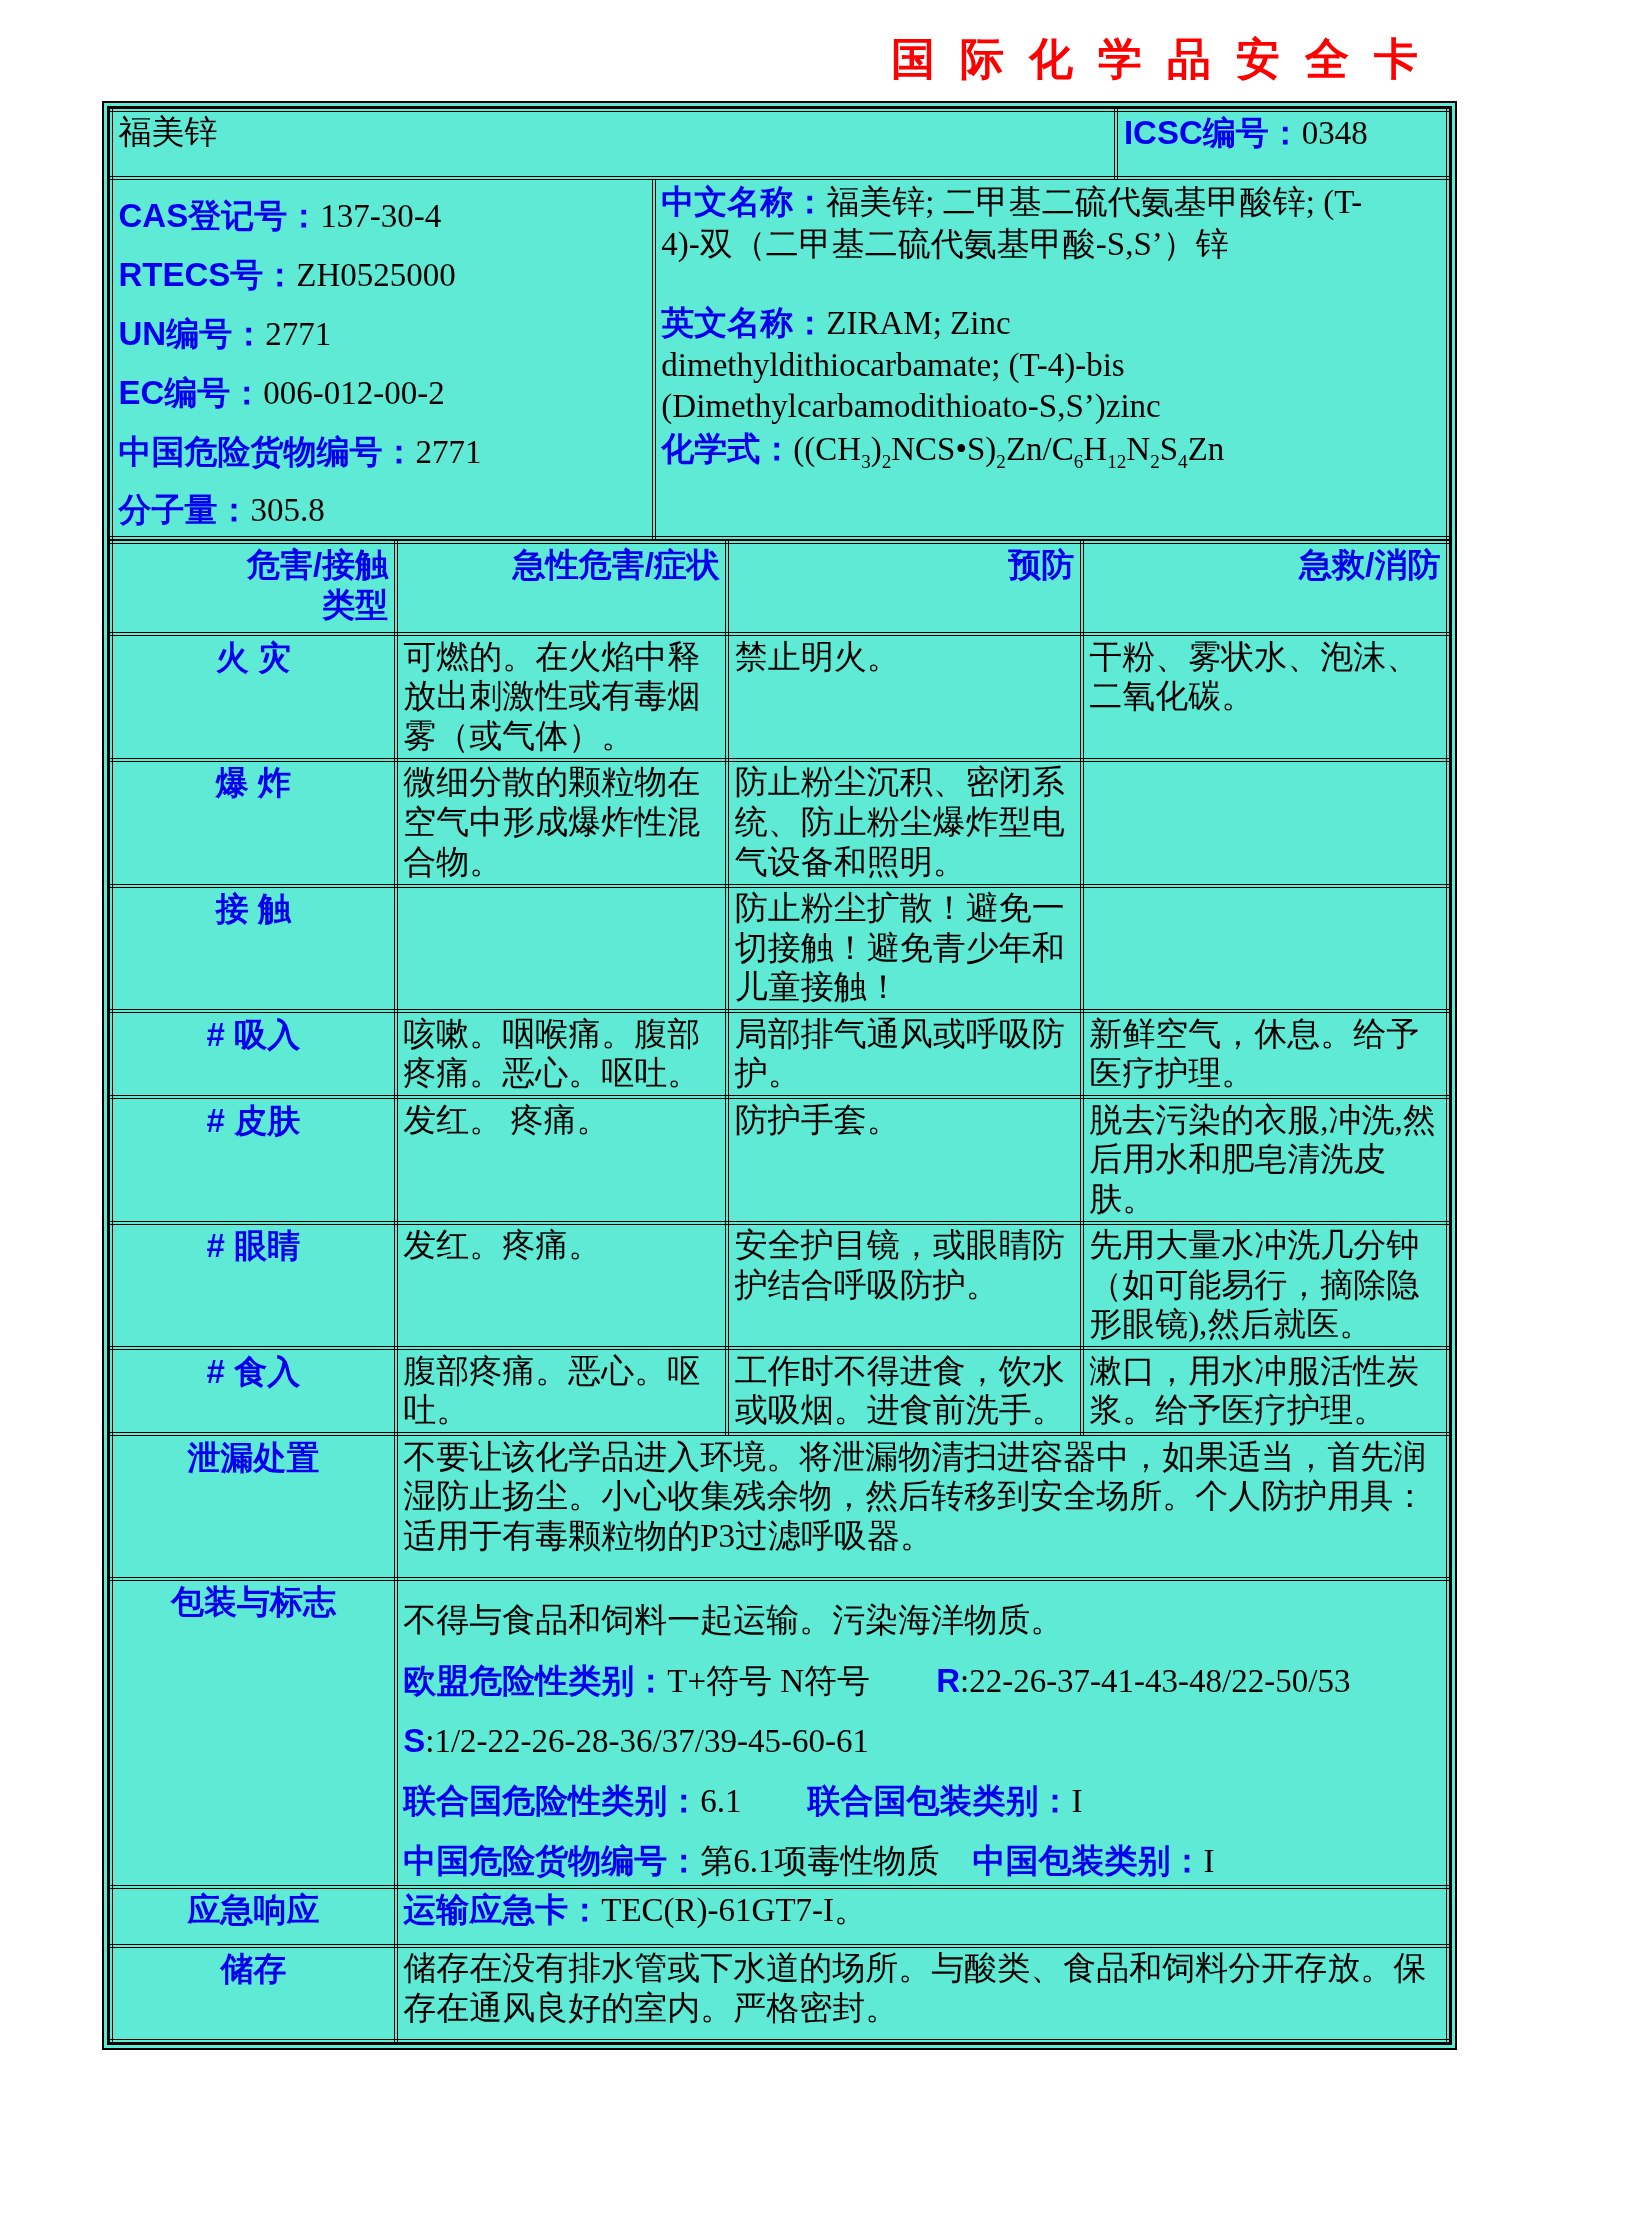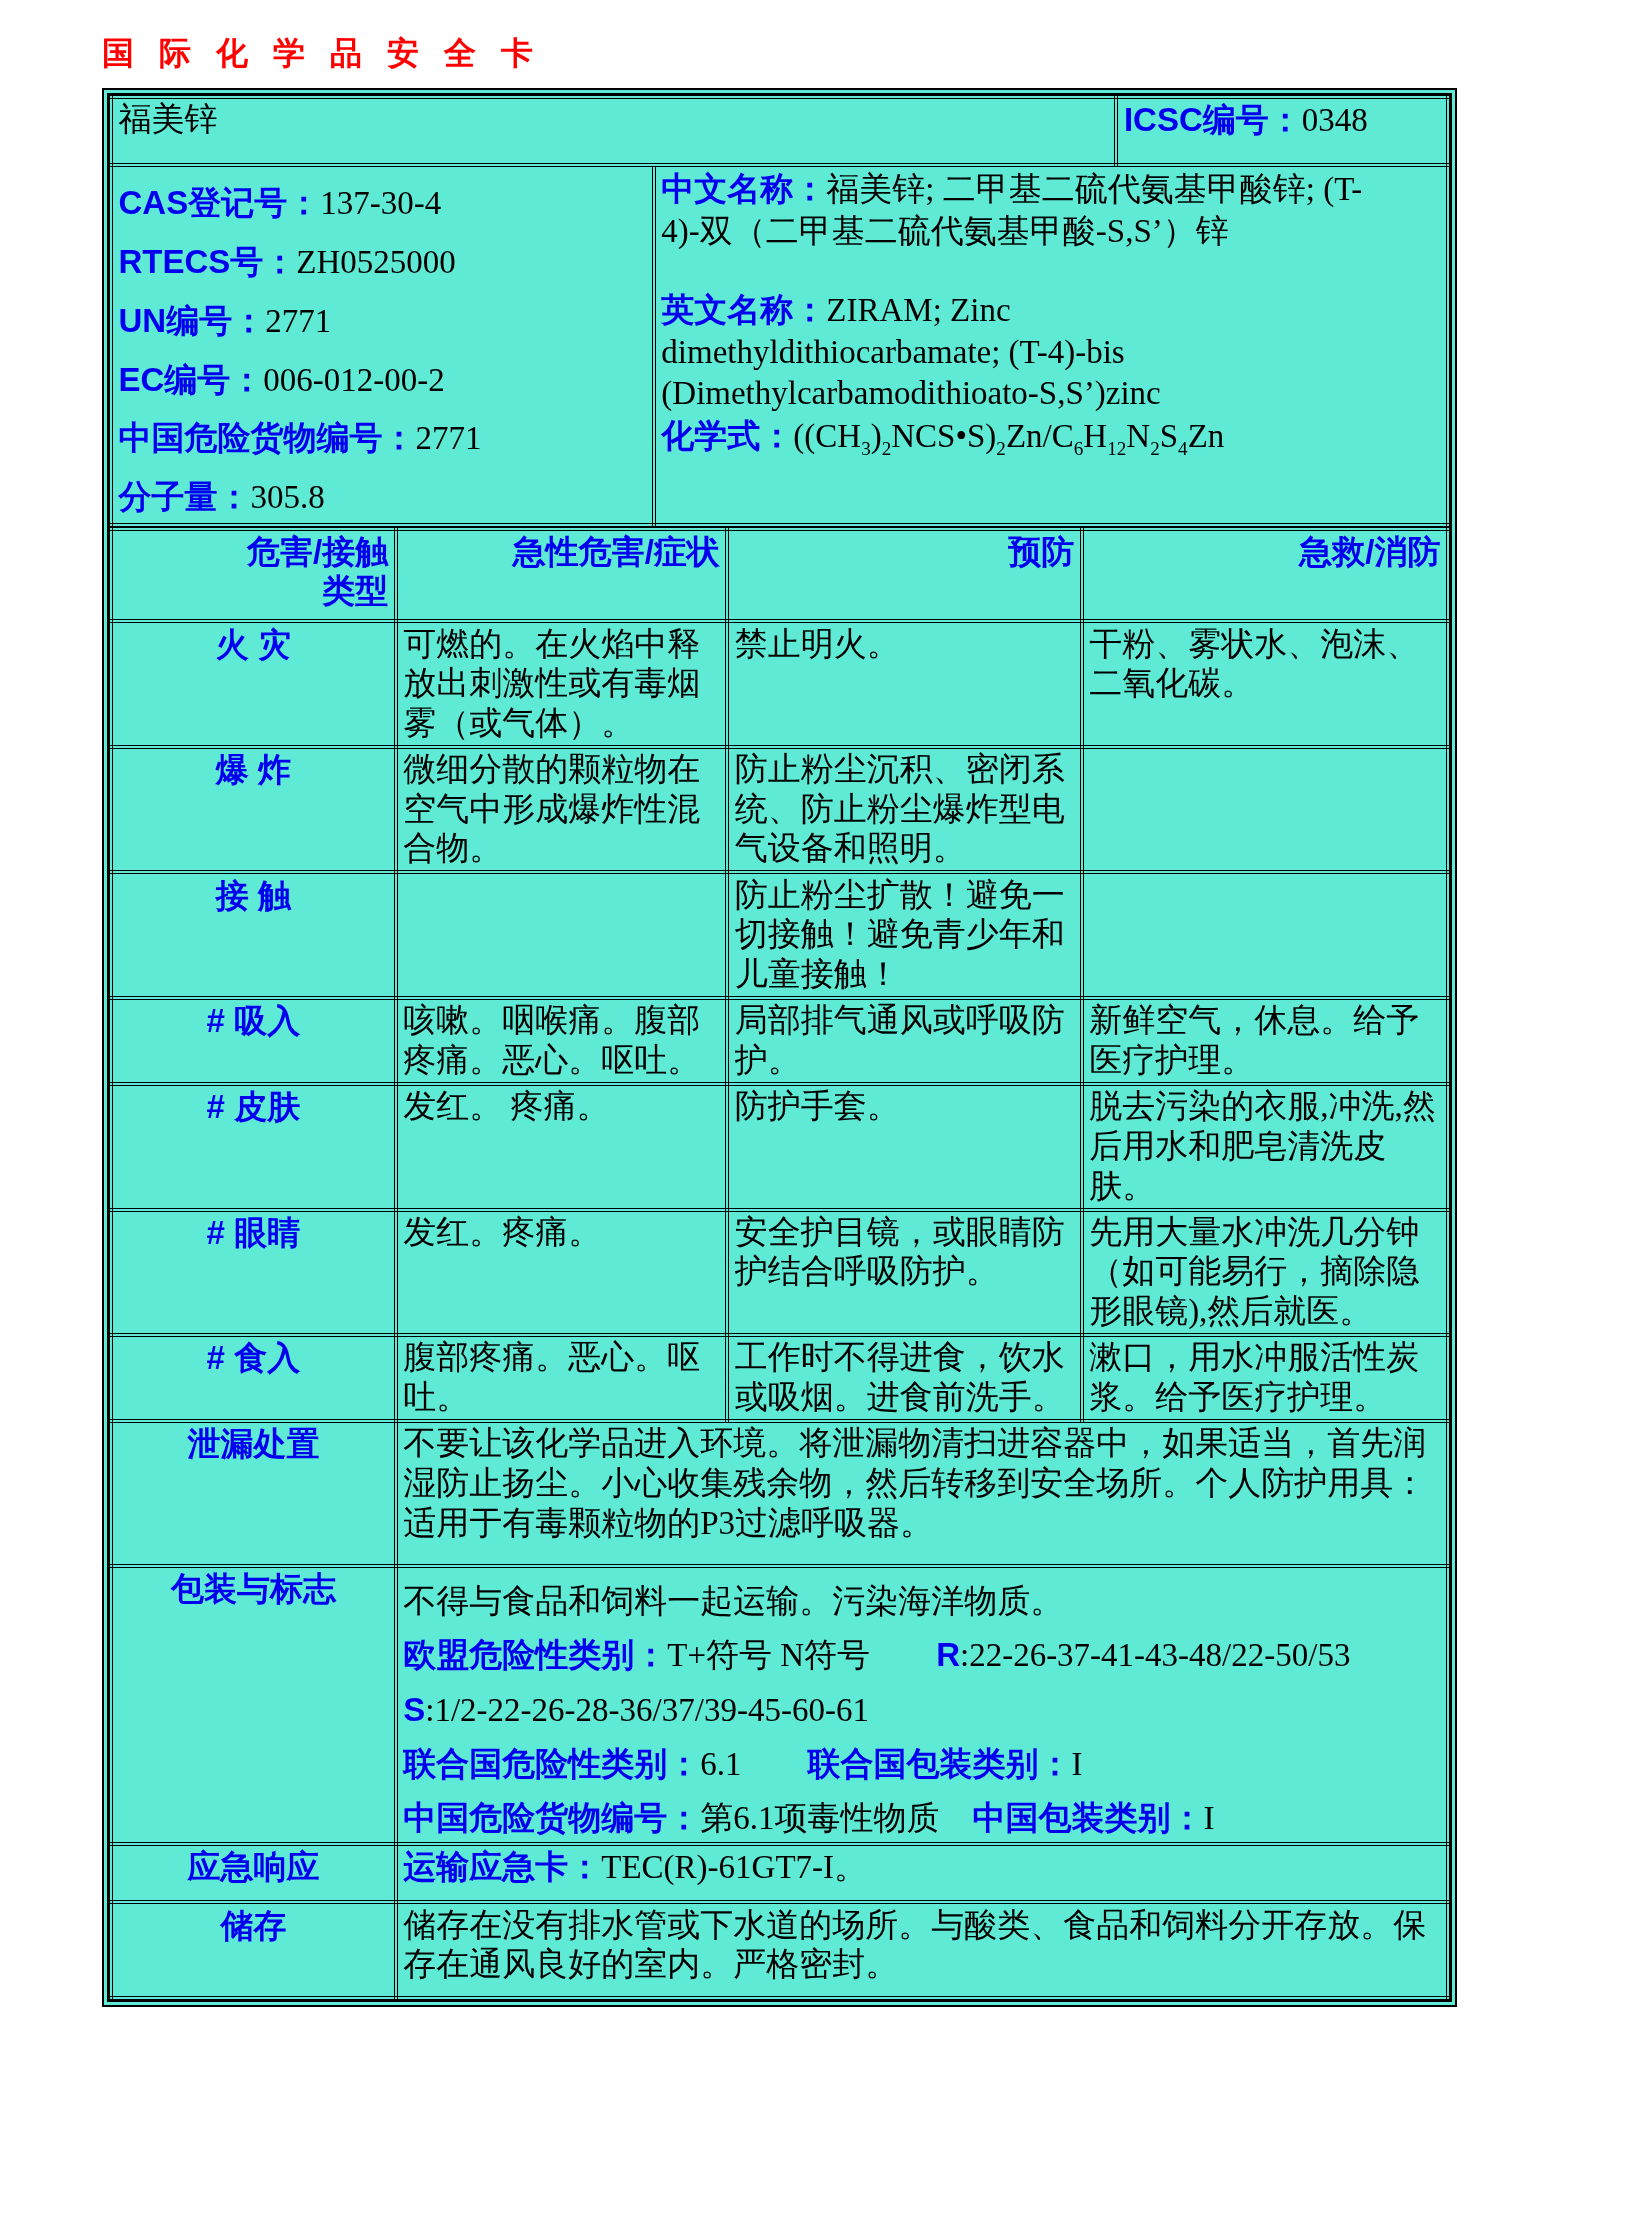--- a/index.html
+++ b/index.html
@@ -1,19 +1,19 @@
 <!DOCTYPE html>
 <html style="font-size:11px"><head>
 <meta charset="utf-8">
 <style>
   html,body{margin:0;padding:0;}
   .page{position:relative;width:1648px;height:2216px;background:#ffffff;overflow:hidden;
         font-family:"Liberation Serif","DejaVu Serif",serif;color:#000;}
-  .title{margin:36px 0 0 102px;width:1341px;text-align:left;
-         font-size:32px;line-height:1.1;font-weight:bold;letter-spacing:25px;
+  .title{margin:36px 0 0 102px;width:1341px;text-align:right;
+         font-size:44px;line-height:1.1;font-weight:bold;letter-spacing:25px;
          color:#ff0000;font-family:"Liberation Serif","DejaVu Serif",serif;}
   .card{margin:16.6px 0 0 102px;width:1341px;border:7px double #000;background:#5eead4;}
   table.tbl{width:100%;border-collapse:collapse;table-layout:fixed;}
   table.tbl td{border:4.2px double #000;vertical-align:top;padding:1.4px 5.5px;
         font-size:33px;line-height:1.2;word-wrap:break-word;}
   .lbl{color:#0000ee;font-weight:bold;font-family:"Liberation Sans","DejaVu Sans",sans-serif;}
   .val{color:#000;}
   sub{font-size:0.58em;}
   
   .r-name td{height:61px}   .r-info td{height:262px}  .r-head td{height:86px}
@@ -29,21 +29,21 @@
   .names-cell{padding:8.3px 7px 4.2px 9.7px;border-radius:8px;}
   .names-cell .line{line-height:1.26;}
   .names-cell .line.en{margin-top:37px;}
   .pre{white-space:pre-line;}
   .type-cell{vertical-align:middle;text-align:center;color:#0000ee;font-weight:bold;
              font-family:"Liberation Sans","DejaVu Sans",sans-serif;font-size:33px;line-height:1.25;}
   .head-cell{vertical-align:middle;text-align:right;color:#0000ee;font-weight:bold;
              font-family:"Liberation Sans","DejaVu Sans",sans-serif;font-size:35px;
              white-space:pre-line;line-height:1.25;}
   .wide-cell{line-height:1.36;padding:5.5px 7px 2.8px 7px;}
-  .pack-cell .pline{line-height:1.34;margin-top:10px;}
+  .pack-cell .pline{line-height:1.34;margin-top:16px;}
   .emerg-cell{vertical-align:middle;border-radius:21px;}
 </style>
 </head>
 <body>
 
 <div class="page">
 
   <h1 class="title">国际化学品安全卡</h1>
 
   <div class="card">

